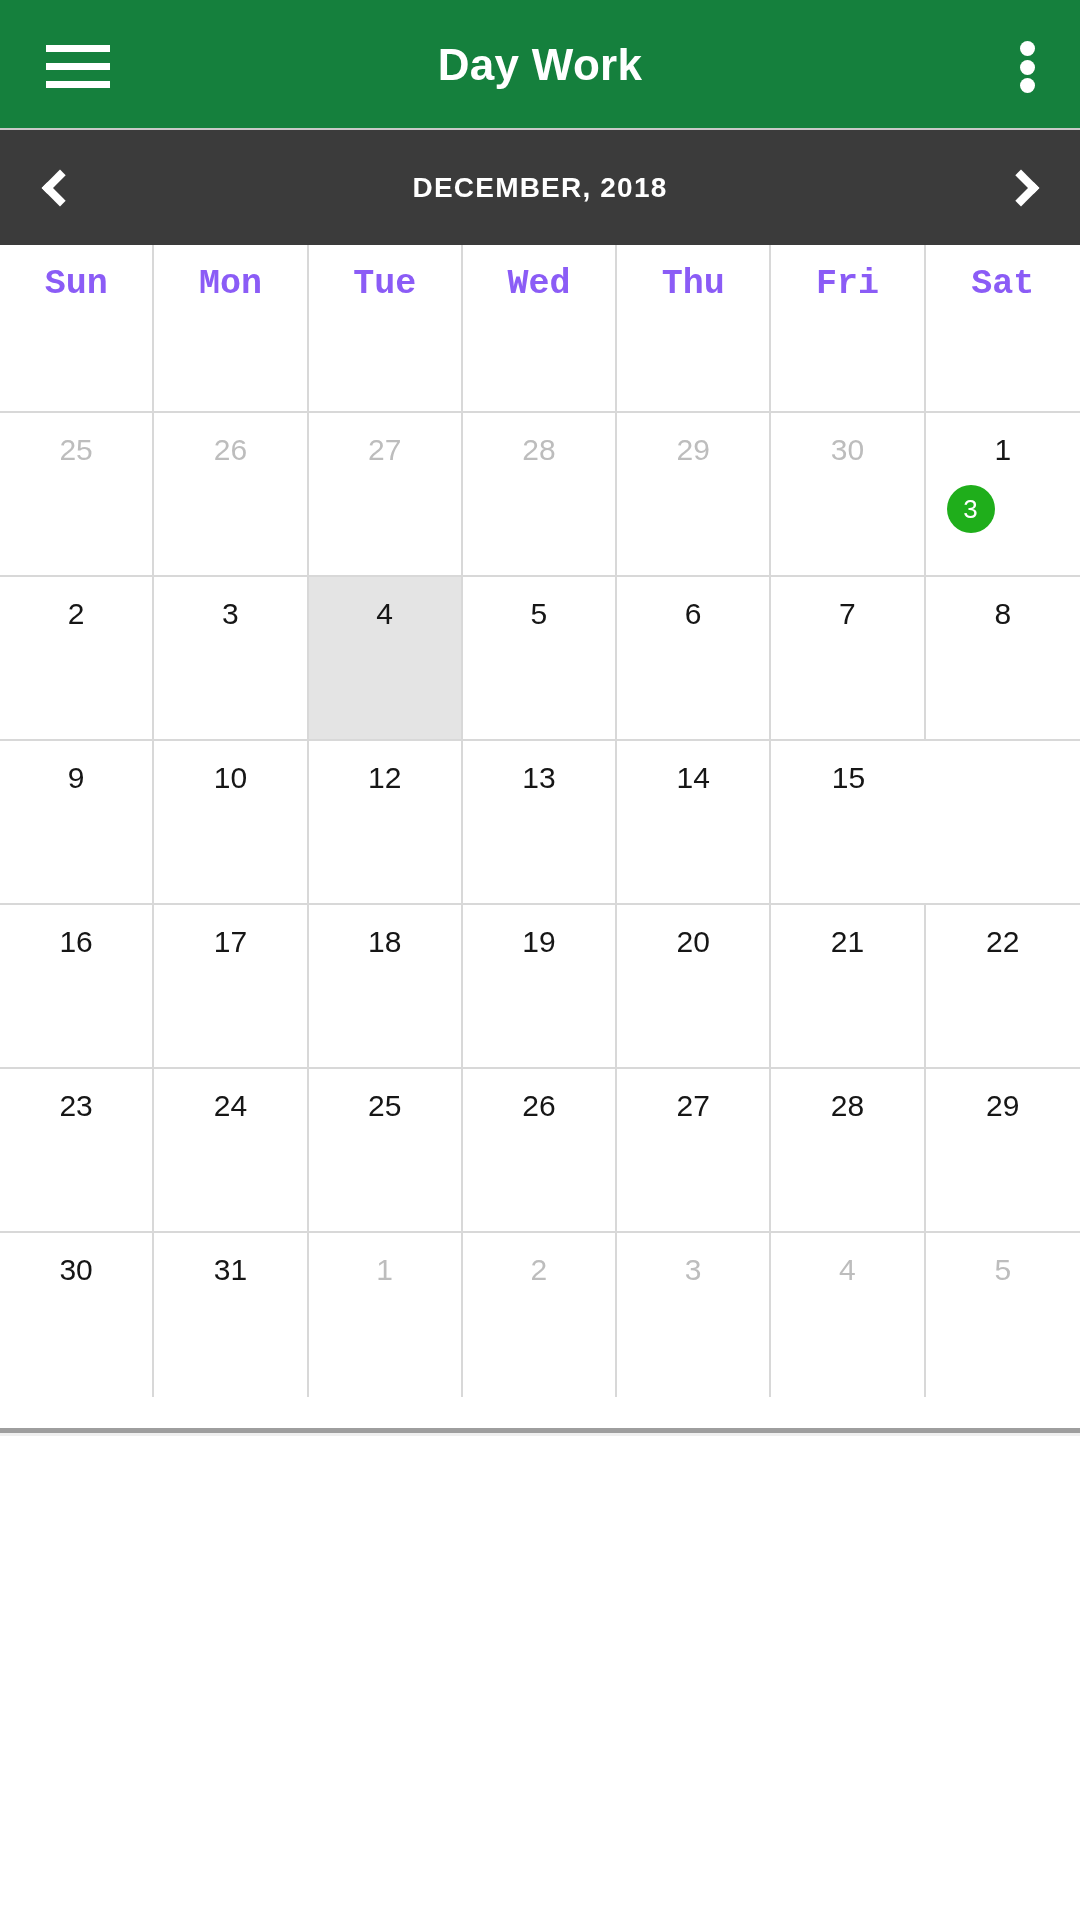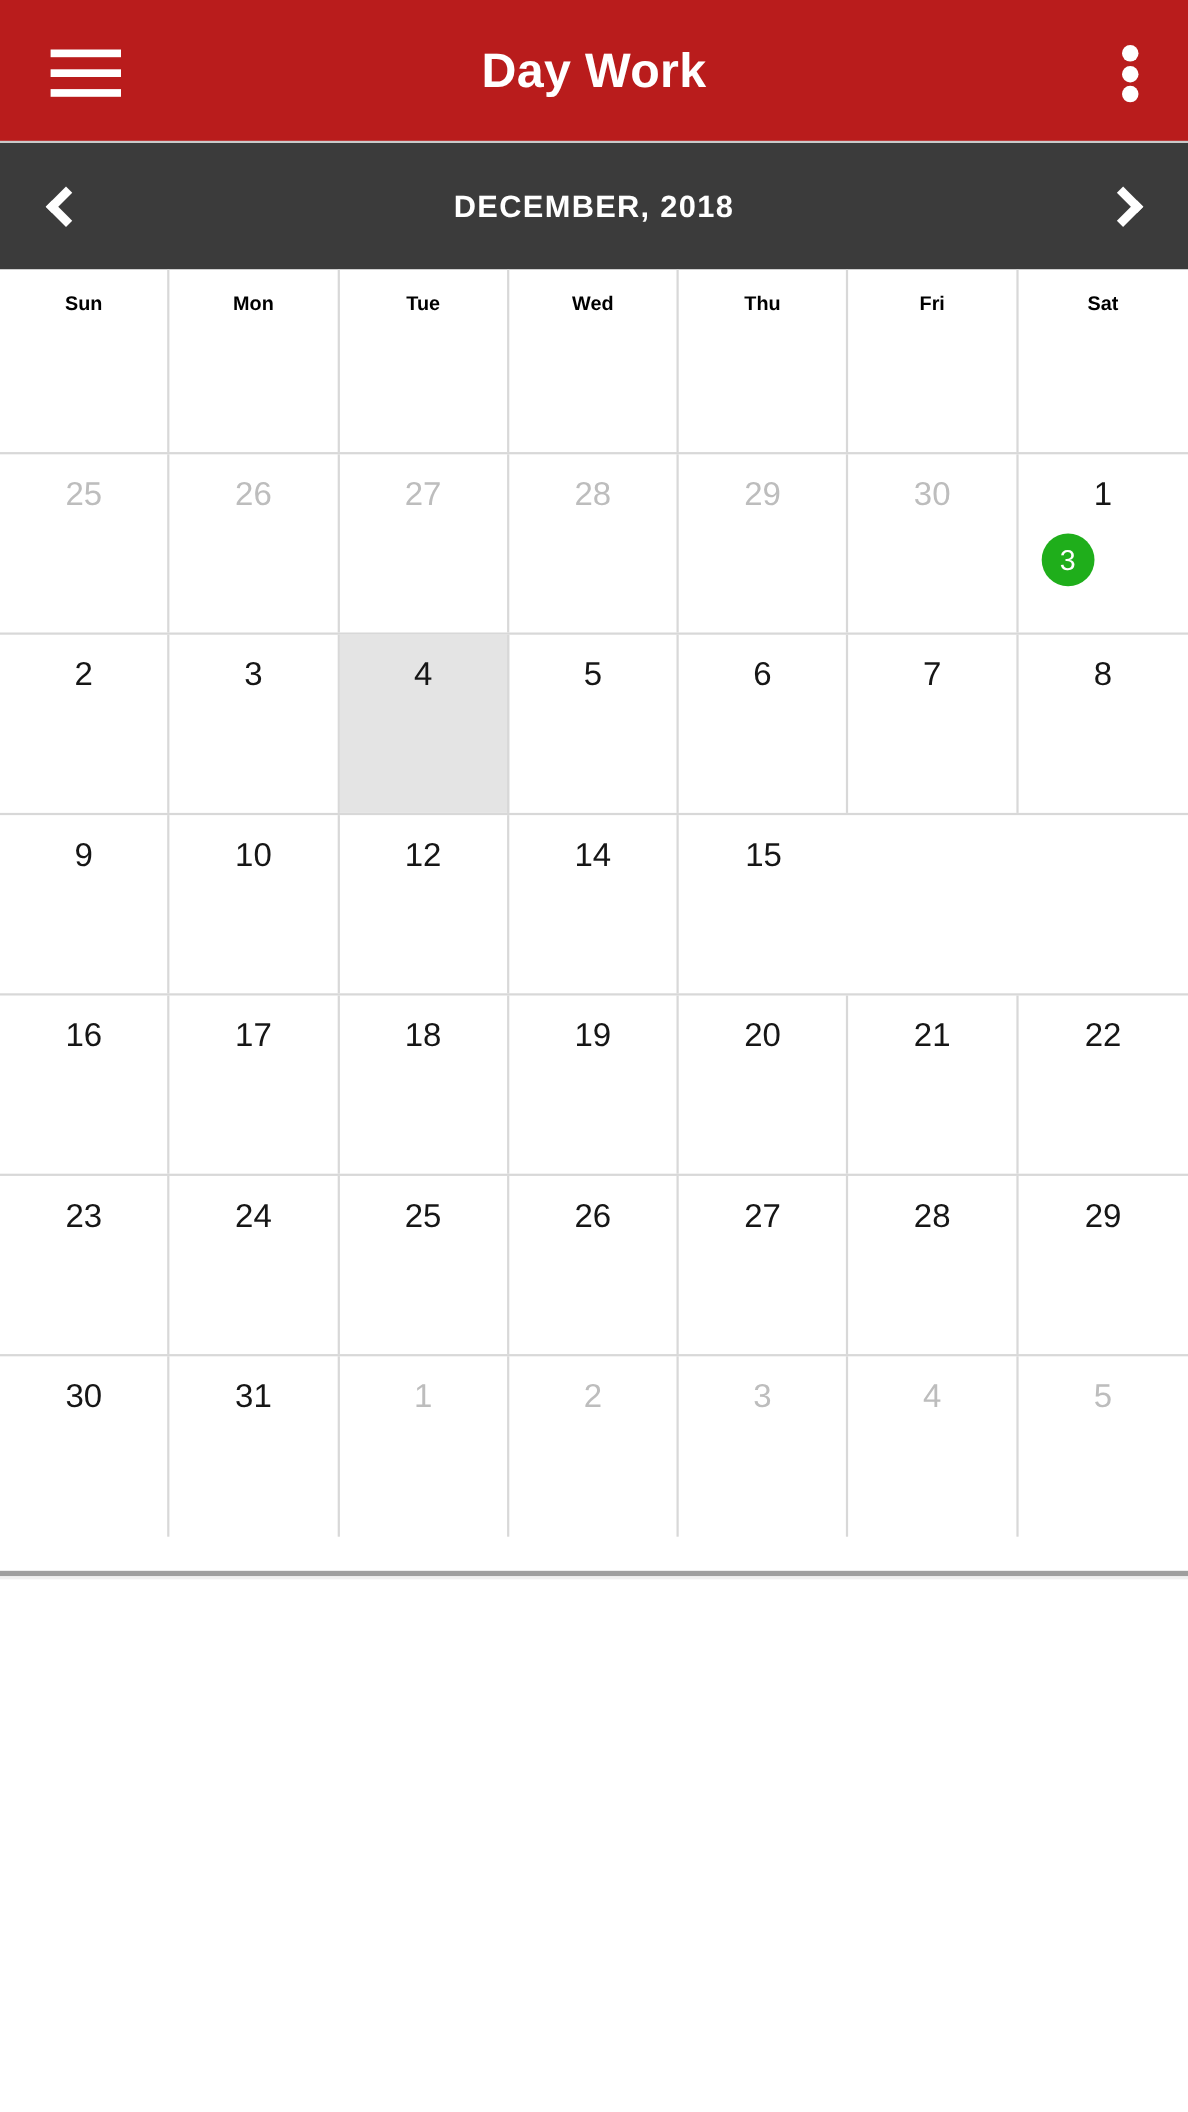--- a/index.html
+++ b/index.html
@@ -8,21 +8,21 @@
     background:#ffffff;
     font-family:"Liberation Sans", sans-serif;
     overflow:hidden;
   }
   #app { position:relative; width:1080px; height:1920px; background:#ffffff; }
 
   
   .titlebar {
     position:absolute; top:0; left:0;
     width:1080px; height:149px;
-    background:#b91c1c;
+    background:#15803d;
     display:flex; align-items:center;
   }
   .titlebar-sep {
     position:absolute; top:128px; left:0;
     width:1080px; height:2px; background:#c9c9c9;
   }
   .hamburger {
     position:absolute; left:46px; top:45px;
     width:64px; height:43px;
     display:flex; flex-direction:column; justify-content:space-between;
@@ -93,22 +93,23 @@
     position:relative;
     width:154.28px; height:100%;
     border-right:2px solid #d8d8d8;
     display:flex; flex-direction:column; align-items:center;
     padding-top:22px;
   }
   .cal-cell:first-child { border-left:none; }
   .cal-cell:last-child { border-right:none; }
 
   .weekday-label {
-    font-size:18px; font-weight:bold; color:#000000;
+    font-size:35px; font-weight:bold; color:#8b5cf6;
     line-height:1;
+    font-family:Liberation Mono, monospace;
   }
   .date-num {
     font-size:30px; color:#161616; line-height:1;
     font-weight:normal;
   }
   .cal-cell.other .date-num { color:#bdbdbd; }
   .cal-cell.selected { background:#e4e4e4; }
 
   .badge {
     position:absolute; left:21px; top:72px;
@@ -240,20 +241,23 @@
           <div class="cal-cell">
             <div class="date-num">9</div>
           </div>
           <div class="cal-cell">
             <div class="date-num">10</div>
           </div>
           <div class="cal-cell">
             <div class="date-num">12</div>
           </div>
           <div class="cal-cell">
+            <div class="date-num">13</div>
+          </div>
+          <div class="cal-cell">
             <div class="date-num">14</div>
           </div>
           <div class="cal-cell">
             <div class="date-num">15</div>
           </div>
         </div>
         <div class="cal-row week">
           <div class="cal-cell">
             <div class="date-num">16</div>
           </div>

